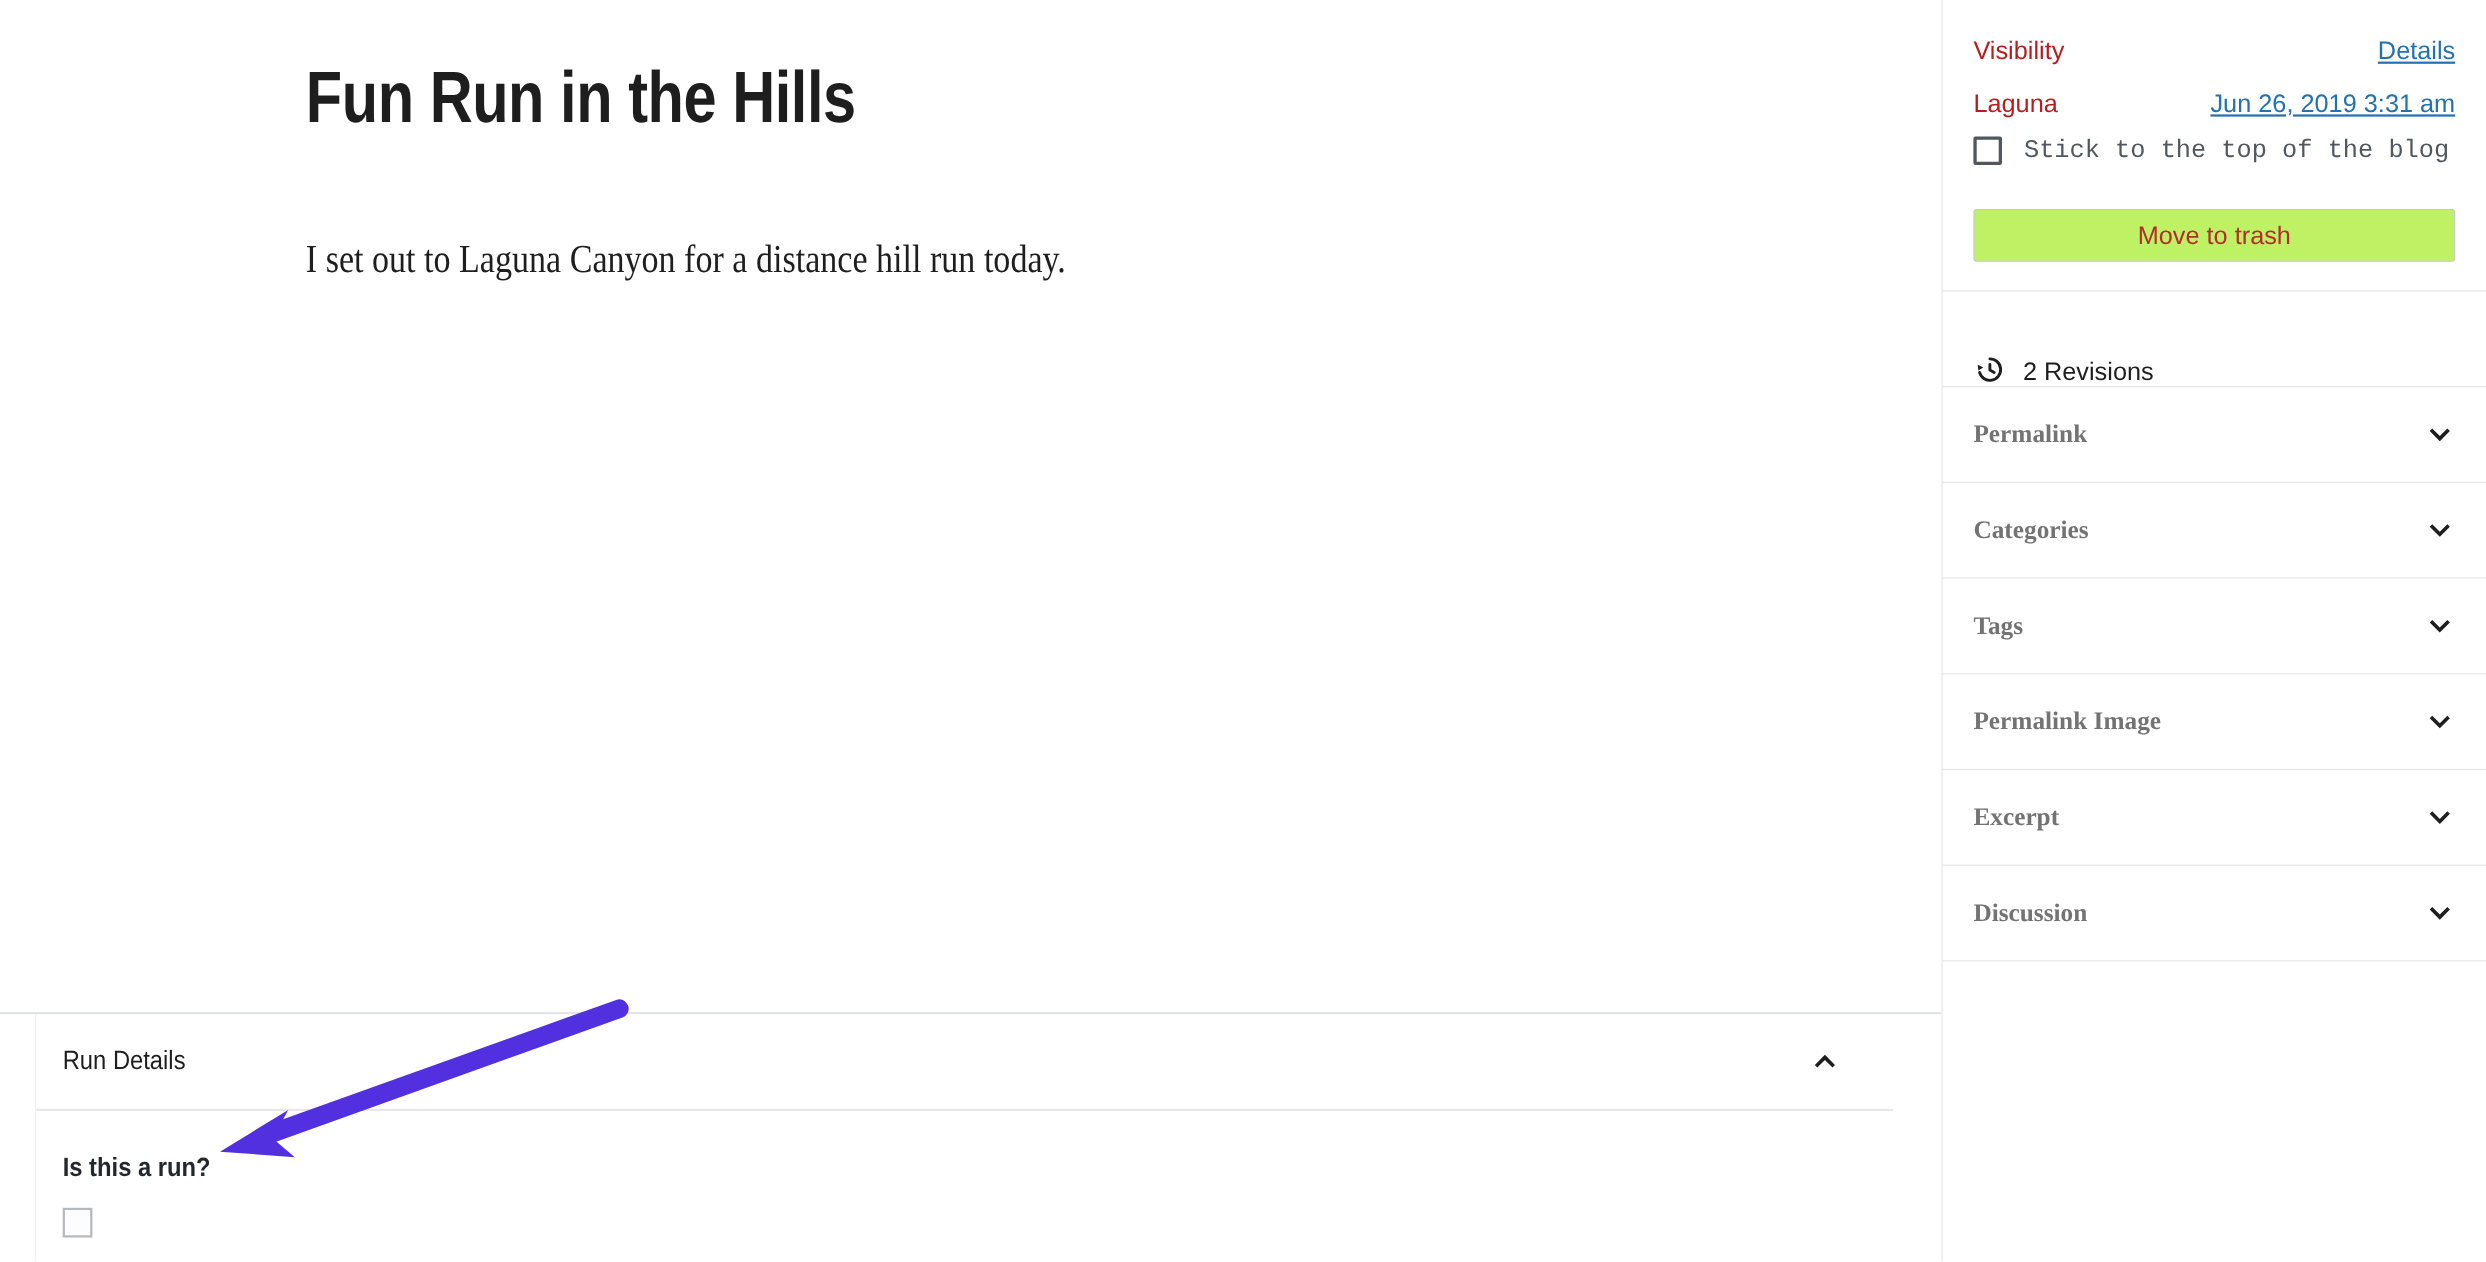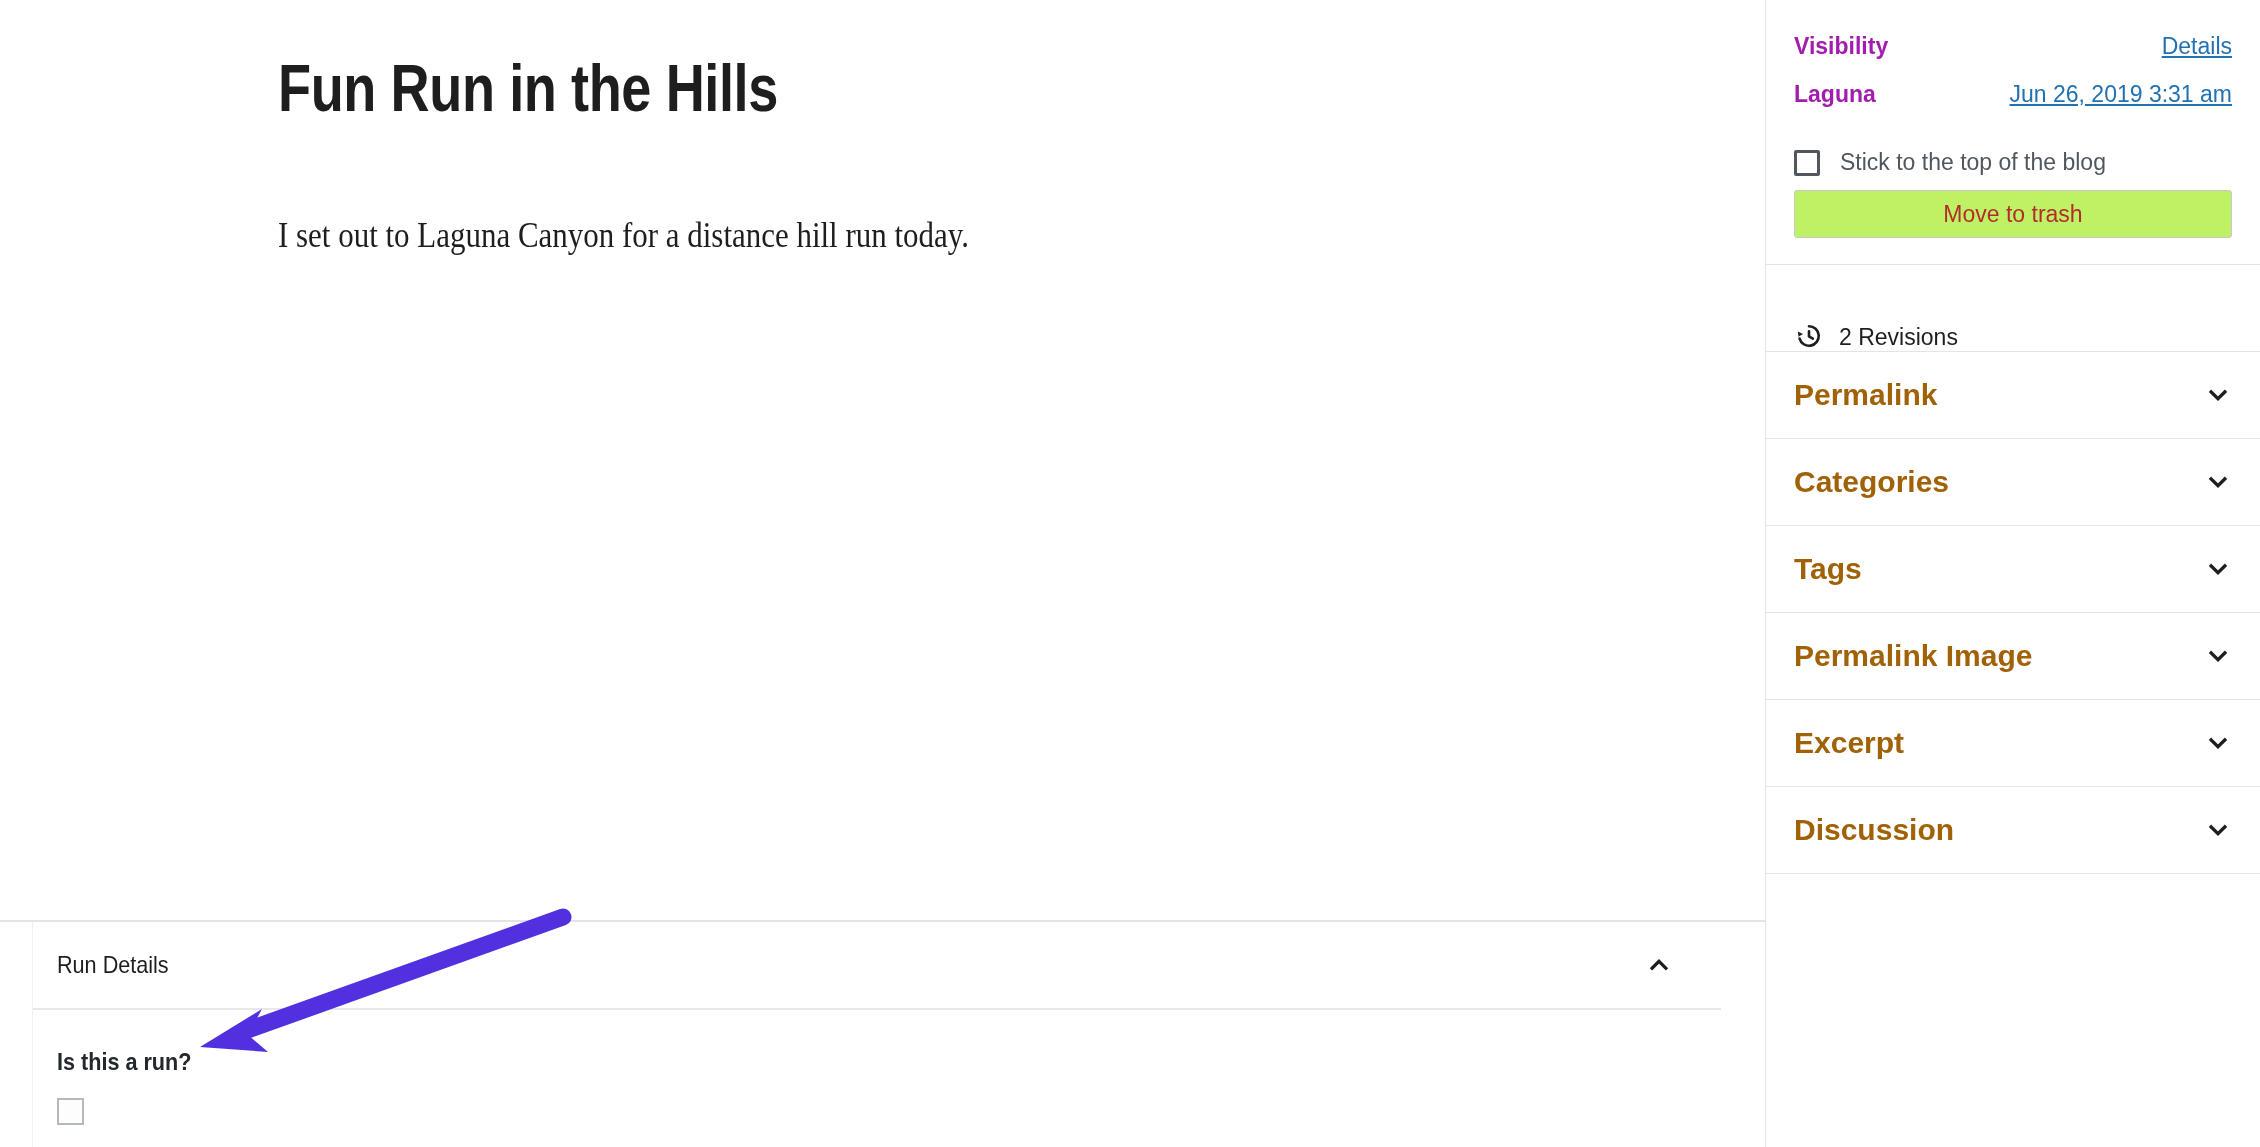--- a/index.html
+++ b/index.html
@@ -145,37 +145,37 @@
     border-bottom: 1px solid #e2e4e7;
   }
   .status-row {
     display: flex;
     align-items: center;
     justify-content: space-between;
     height: 48px;
   }
   .status-label {
     font-size: 23px;
-    color: #a21caf;
+    color: #b91c1c;
     font-family: "Liberation Sans", sans-serif;
-    font-weight: bold;
   }
   .status-link {
     font-size: 23px;
     color: #2271b1;
     text-decoration: underline;
     cursor: pointer;
     font-family: "Liberation Sans", sans-serif;
   }
 
   .sticky-row {
     display: flex;
-    align-items: flex-end;
+    align-items: flex-start;
     height: 52px;
     margin-top: 6px;
+    font-family: Liberation Mono, monospace;
   }
   .sticky-box {
     width: 26px;
     height: 26px;
     border: 3px solid #50575e;
     box-sizing: border-box;
     background: #ffffff;
     border-radius: 2px;
     cursor: pointer;
     flex: 0 0 auto;
@@ -228,24 +228,24 @@
   .panel-row {
     position: relative;
     display: flex;
     align-items: center;
     height: 86px;
     padding: 0 28px;
     border-bottom: 1px solid #e2e4e7;
     cursor: pointer;
   }
   .panel-title {
-    font-size: 30px;
+    font-size: 23px;
     font-weight: 700;
-    color: #a16207;
-    font-family: Liberation Sans, sans-serif;
+    color: #737373;
+    font-family: Liberation Serif, serif;
   }
   .panel-chevron {
     position: absolute;
     right: 26px;
     top: 50%;
     transform: translateY(-50%);
     width: 32px;
     height: 32px;
     display: flex;
     align-items: center;

